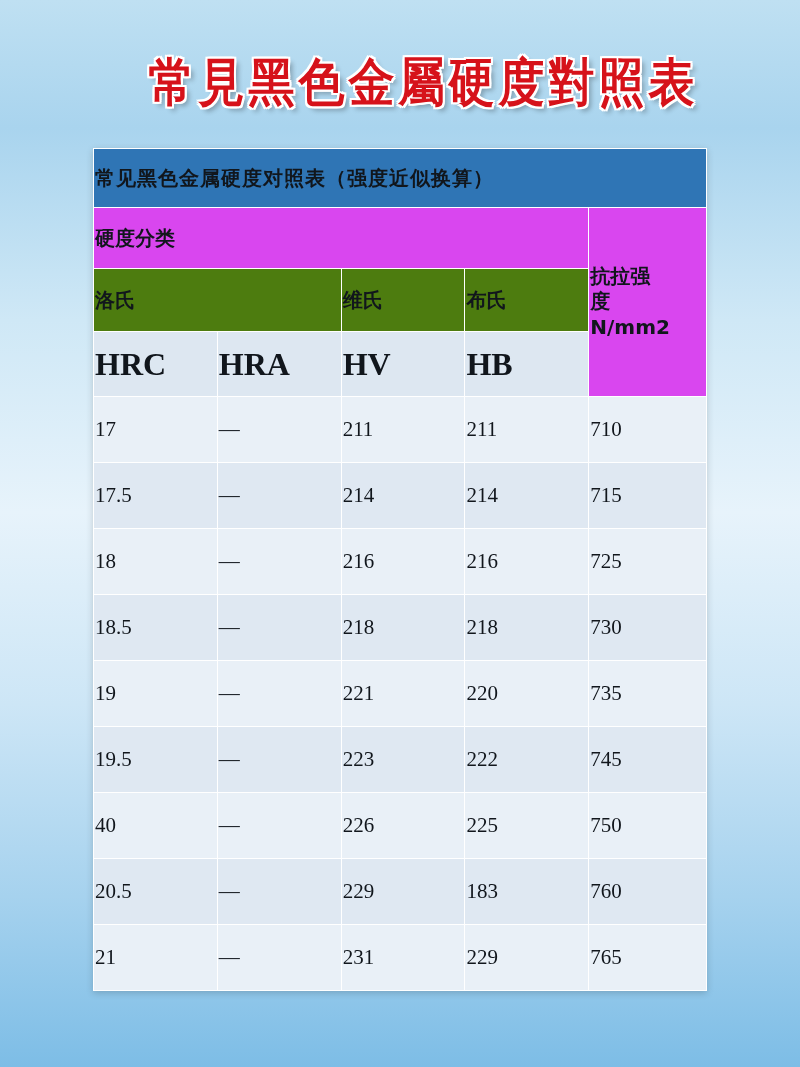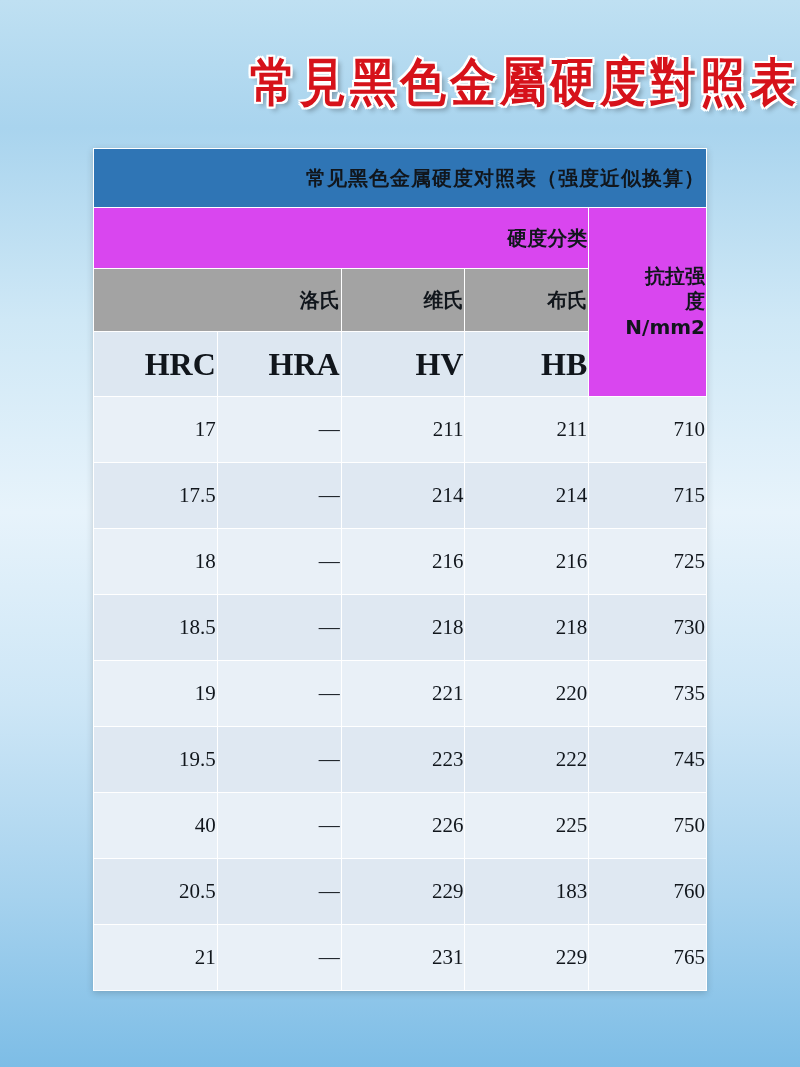--- a/index.html
+++ b/index.html
@@ -25,21 +25,21 @@
     position: absolute;
     inset: 0;
   }
 
   
   .banner {
     position: absolute;
     top: 52px;
     left: 10px;
     right: 0;
-    text-align: right;
+    text-align: center;
     margin-left: 37px;
   }
   .banner-title {
     display: inline-block;
     font-family: "DejaVu Serif", "Liberation Serif", serif;
     font-weight: bold;
     font-size: 46px;
     letter-spacing: 4px;
     color: #d6121a;
     text-shadow:
@@ -66,21 +66,21 @@
     box-shadow: 0 2px 7px rgba(0,0,0,0.18);
     background: #eaf1f8;
   }
   table.hardness {
     border-collapse: collapse;
     width: 100%;
     table-layout: fixed;
   }
   table.hardness td, table.hardness th {
     border: 1px solid #ffffff;
-    text-align: right;
+    text-align: left;
     vertical-align: middle;
     color: #11161c;
   }
   .title-row td {
     background: #2f75b5;
     color: #ffffff;
     font-family: "DejaVu Sans", "Liberation Sans", sans-serif;
     font-weight: bold;
     font-size: 20px;
     letter-spacing: 1px;
@@ -88,21 +88,21 @@
     border: 1px solid #2f75b5;
   }
   .grp-row td {
     background: #d946ef;
     font-family: "DejaVu Sans", "Liberation Sans", sans-serif;
     font-weight: bold;
     font-size: 20px;
     height: 58px;
   }
   .sub-row td {
-    background: #a3a3a3;
+    background: #4d7c0f;
     font-family: "DejaVu Sans", "Liberation Sans", sans-serif;
     font-weight: bold;
     font-size: 20px;
     height: 60px;
   }
   .code-row td {
     background: #dde7f1;
     font-family: "Liberation Serif", "DejaVu Serif", serif;
     font-weight: bold;
     font-size: 32px;

